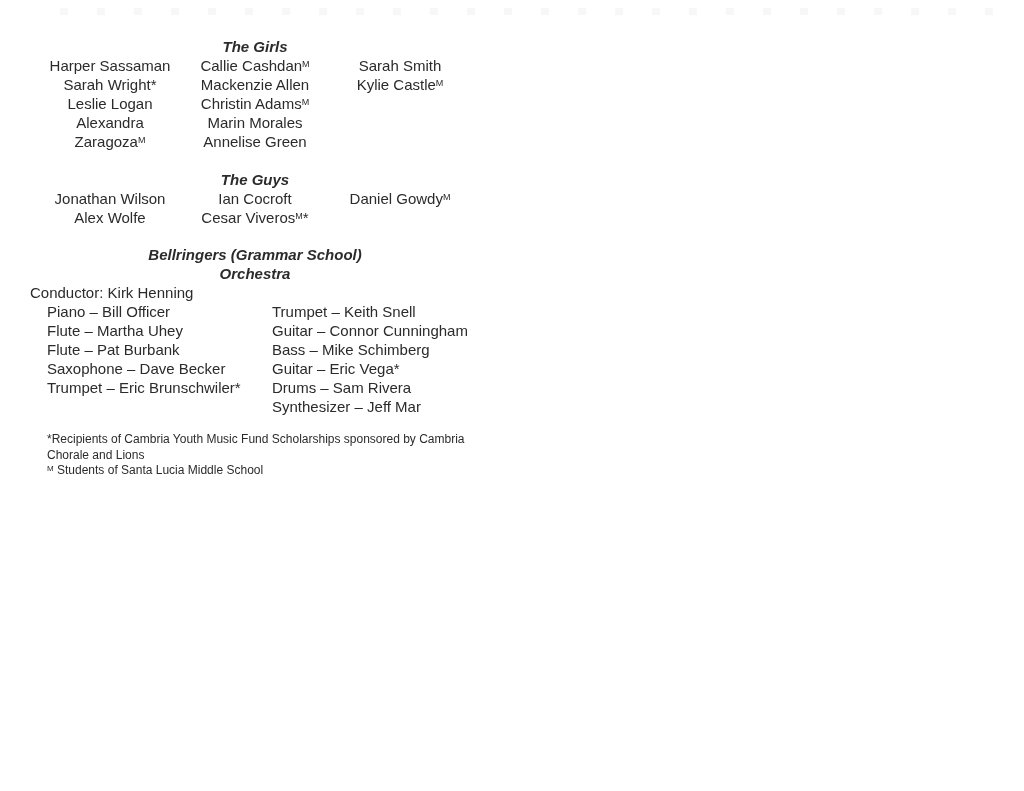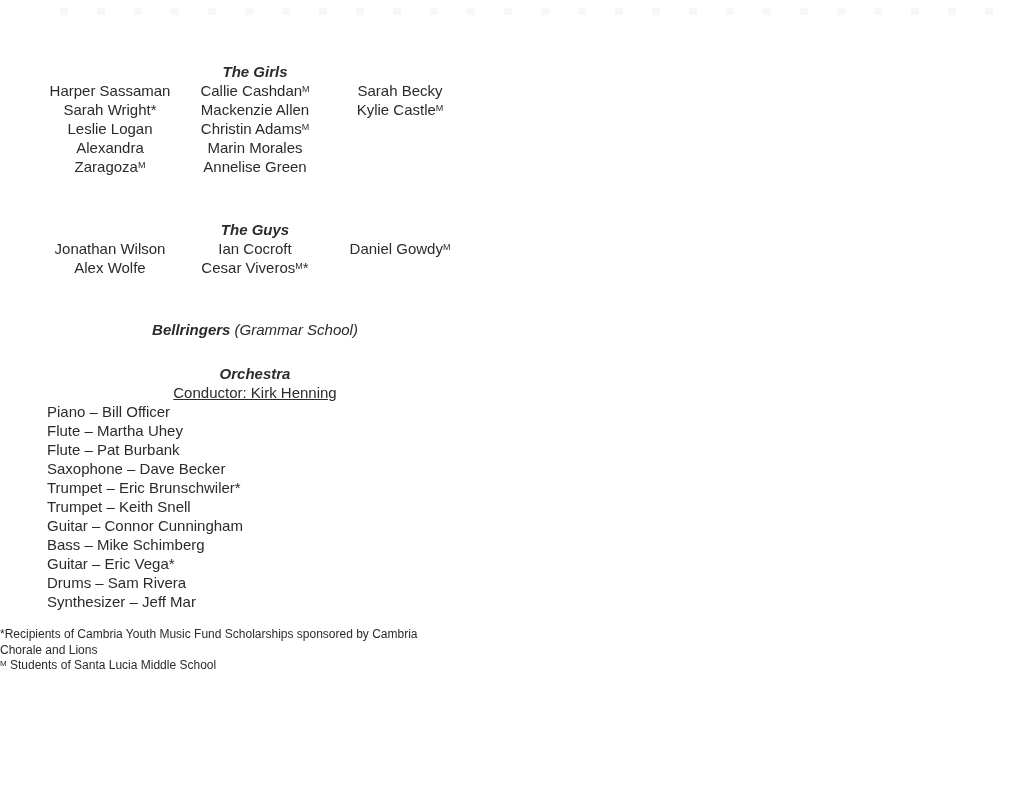--- a/index.html
+++ b/index.html
@@ -32,30 +32,28 @@
     font-size: 15px;
   }
   .hdr {
     width: 450px;
     margin-left: 30px;
     height: 19px;
     line-height: 19px;
     text-align: center;
     font-style: italic;
     font-weight: 700;
-    margin-top: 25px;
   }
-  .hdr .light { font-weight: 400; text-align: right; }
+  .hdr .light { font-weight: 700; text-align: right; }
   .center-line {
     width: 450px;
     margin-left: 30px;
     height: 19px;
     line-height: 19px;
-    text-align: center;
-    text-decoration: underline;
+    text-align: left;
   }
   .cols3 {
     display: grid;
     grid-template-columns: 160px 130px 160px;
     margin-left: 30px;
   }
   .cols3 .col { text-align: center; }
   .line {
     height: 19px;
     line-height: 19px;
@@ -63,30 +61,30 @@
   }
   sup.sm {
     font-size: 9px;
     line-height: 0;
     vertical-align: 4px;
   }
   .gap { height: 18.5px; }
   .cols2 {
     display: flex;
     margin-left: 47px;
-    flex-direction: column;
   }
   .ocol1 { width: 225px; }
   .oline {
     height: 19px;
     line-height: 19px;
     white-space: nowrap;
     text-align: left;
   }
   .footnotes {
+    margin-left: 47px;
     margin-top: 16px;
   }
   .fn-line {
     font-size: 12px;
     height: 15.5px;
     line-height: 15.5px;
     white-space: nowrap;
   }
   sup.fnsup {
     font-size: 8px;
@@ -111,21 +109,21 @@
       <div class="line"><span>Zaragoza</span><sup class="sm">M</sup></div>
     </div>
     <div class="col">
       <div class="line"><span>Callie Cashdan</span><sup class="sm">M</sup></div>
       <div class="line">Mackenzie Allen</div>
       <div class="line"><span>Christin Adams</span><sup class="sm">M</sup></div>
       <div class="line">Marin Morales</div>
       <div class="line">Annelise Green</div>
     </div>
     <div class="col">
-      <div class="line">Sarah Becky</div>
+      <div class="line">Sarah Smith</div>
       <div class="line"><span>Kylie Castle</span><sup class="sm">M</sup></div>
     </div>
   </div>
 
   <div class="gap"></div>
 
   <div class="hdr">The Guys</div>
   <div class="cols3">
     <div class="col">
       <div class="line">Jonathan Wilson</div>

